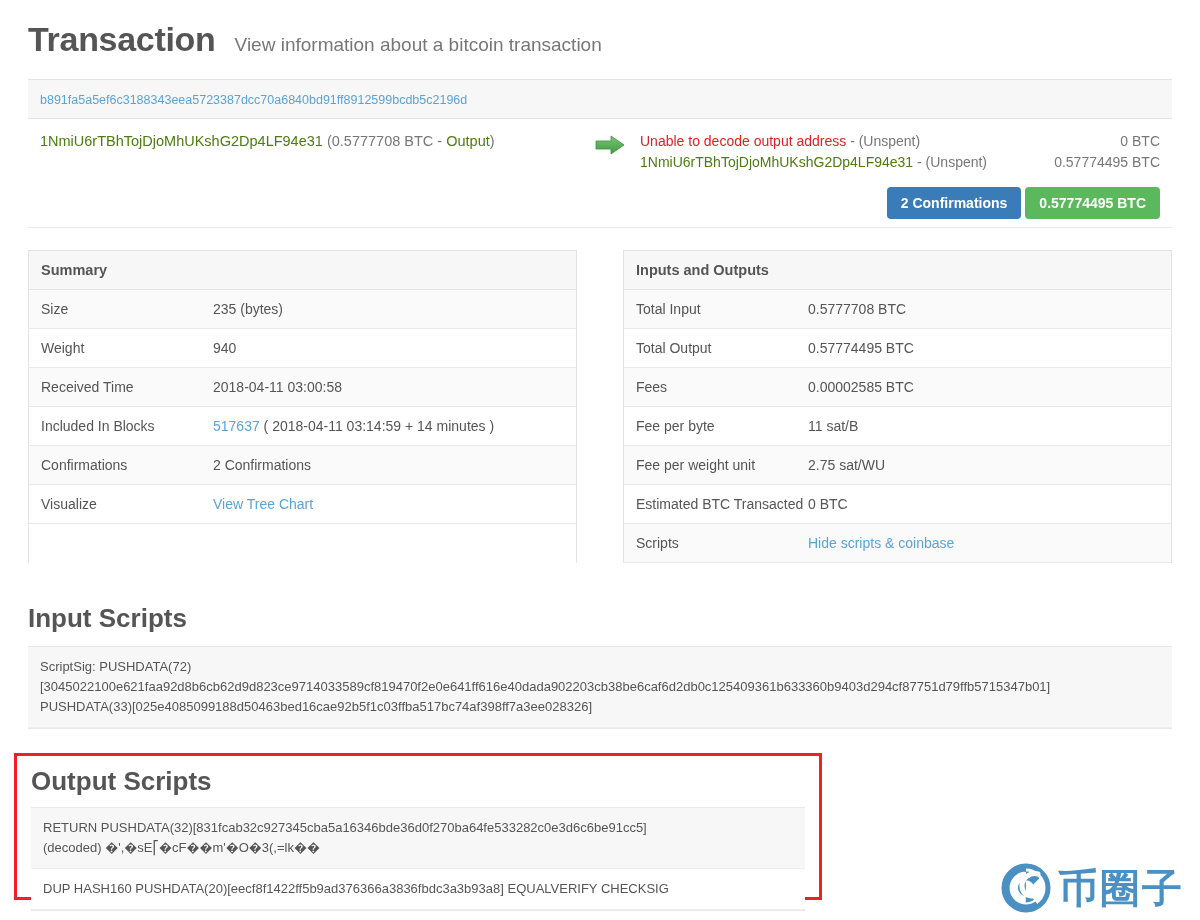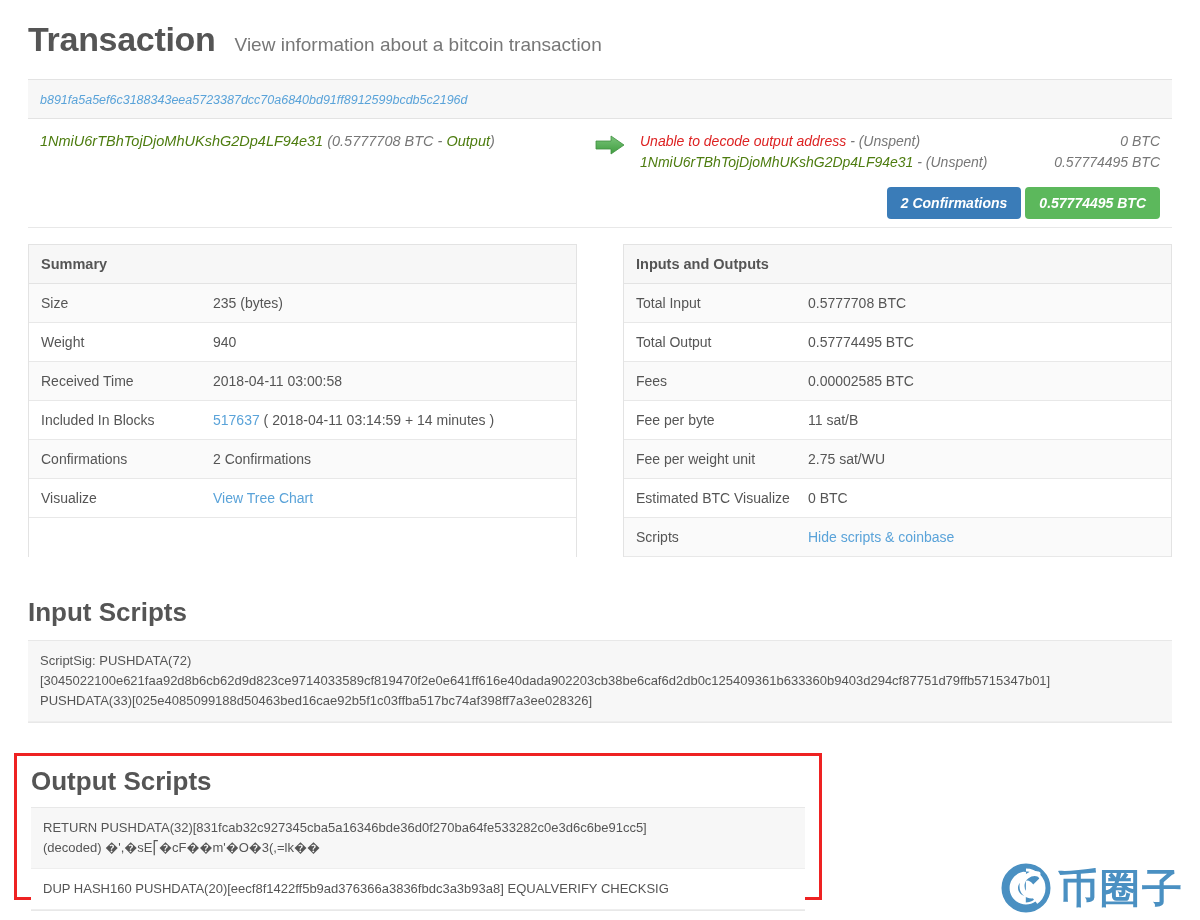--- a/index.html
+++ b/index.html
@@ -26,21 +26,21 @@
     color: #555555;
     letter-spacing: -0.3px;
   }
   .page-subtitle {
     font-size: 19px;
     color: #777777;
     margin-left: 12px;
   }
 
   
-  .tx-block { margin: 10px 28px 0 28px; border-top: 1px solid #e3e3e3; font-style: italic; }
+  .tx-block { margin: 10px 28px 0 28px; border-top: 1px solid #e3e3e3; }
 
   .tx-hash-row {
     background: #f7f7f7;
     border-bottom: 1px solid #e3e3e3;
     padding: 10px 12px;
   }
   .tx-hash {
     font-size: 12.5px;
     color: #5aa3d9;
     text-decoration: none;
@@ -91,21 +91,21 @@
     border-radius: 4px;
     white-space: nowrap;
   }
   .badge-conf { background: #3a7cb8; }
   .badge-amt  { background: #5cb85c; }
 
   
   .tables {
     display: flex;
     gap: 46px;
-    margin: 16px 28px 0 28px;
+    margin: 22px 28px 0 28px;
   }
   .info-table { flex: 1; border: 1px solid #e3e3e3; border-bottom: none; }
   .info-table .thead {
     background: #f7f7f7;
     padding: 11px 12px;
     font-size: 14.5px;
     font-weight: bold;
     color: #555555;
     border-bottom: 1px solid #e3e3e3;
   }
@@ -282,21 +282,21 @@
       </div>
       <div class="info-row">
         <span class="k">Fee per byte</span>
         <span class="v">11 sat/B</span>
       </div>
       <div class="info-row">
         <span class="k">Fee per weight unit</span>
         <span class="v">2.75 sat/WU</span>
       </div>
       <div class="info-row">
-        <span class="k">Estimated BTC Visualize</span>
+        <span class="k">Estimated BTC Transacted</span>
         <span class="v">0 BTC</span>
       </div>
       <div class="info-row">
         <span class="k">Scripts</span>
         <span class="v"><a href="#">Hide scripts &amp; coinbase</a></span>
       </div>
     </div>
   </div>
 
   <div class="section">

